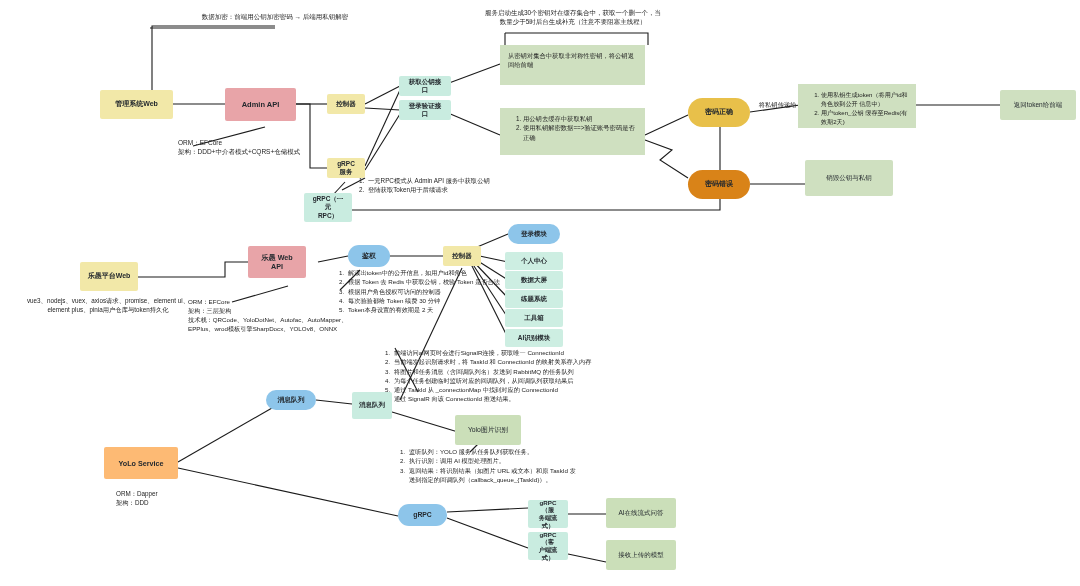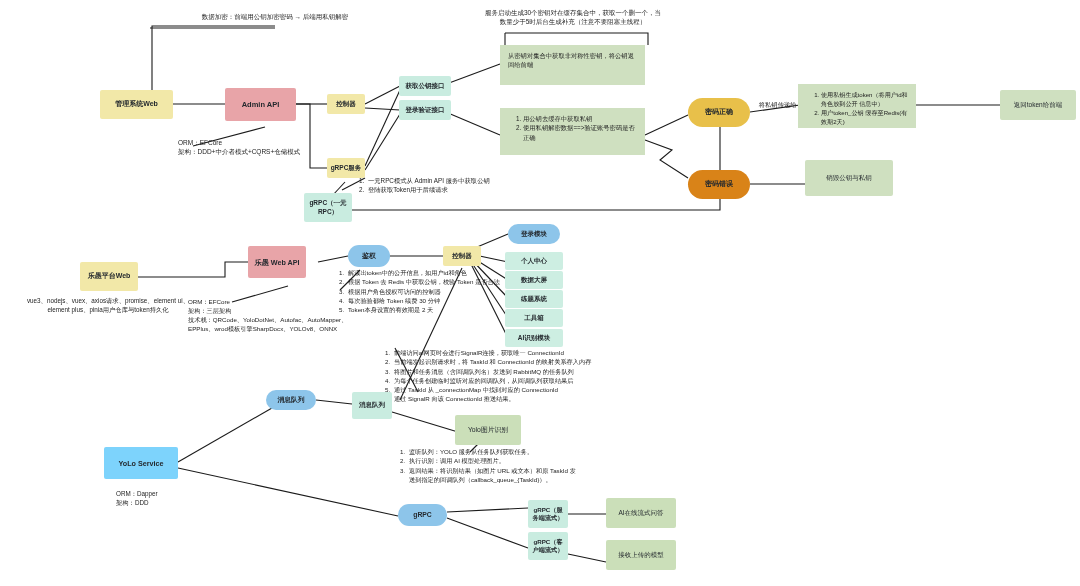--- a/index.html
+++ b/index.html
@@ -29,29 +29,29 @@
   .node{
     position:absolute;
     box-sizing:border-box;
     display:flex;
     align-items:center;
     justify-content:center;
     text-align:center;
     color:#24292e;
     font-weight:bold;
     line-height:1.25;
-    padding:2px 0;
+    padding:2px 7px;
   }
   .rect{border-radius:2px;}
   .pill{border-radius:16px;}
 
   
   .c-yellow{background:#f2e8a8;}
   .c-pink{background:#e8a4a8;}
-  .c-pink2{background:#7dd3fc;}
+  .c-pink2{background:#fdba74;}
   .c-blue{background:#8dc5ea;}
   .c-mint{background:#c9ece0;}
   .c-mint2{background:#cdeee2;}
   .c-green{background:#cfe0c0;}
   .c-green2{background:#cbdfb9;}
   .c-gold{background:#e8c04a;}
   .c-orange{background:#d98318;}
 
   .note{
     position:absolute;

